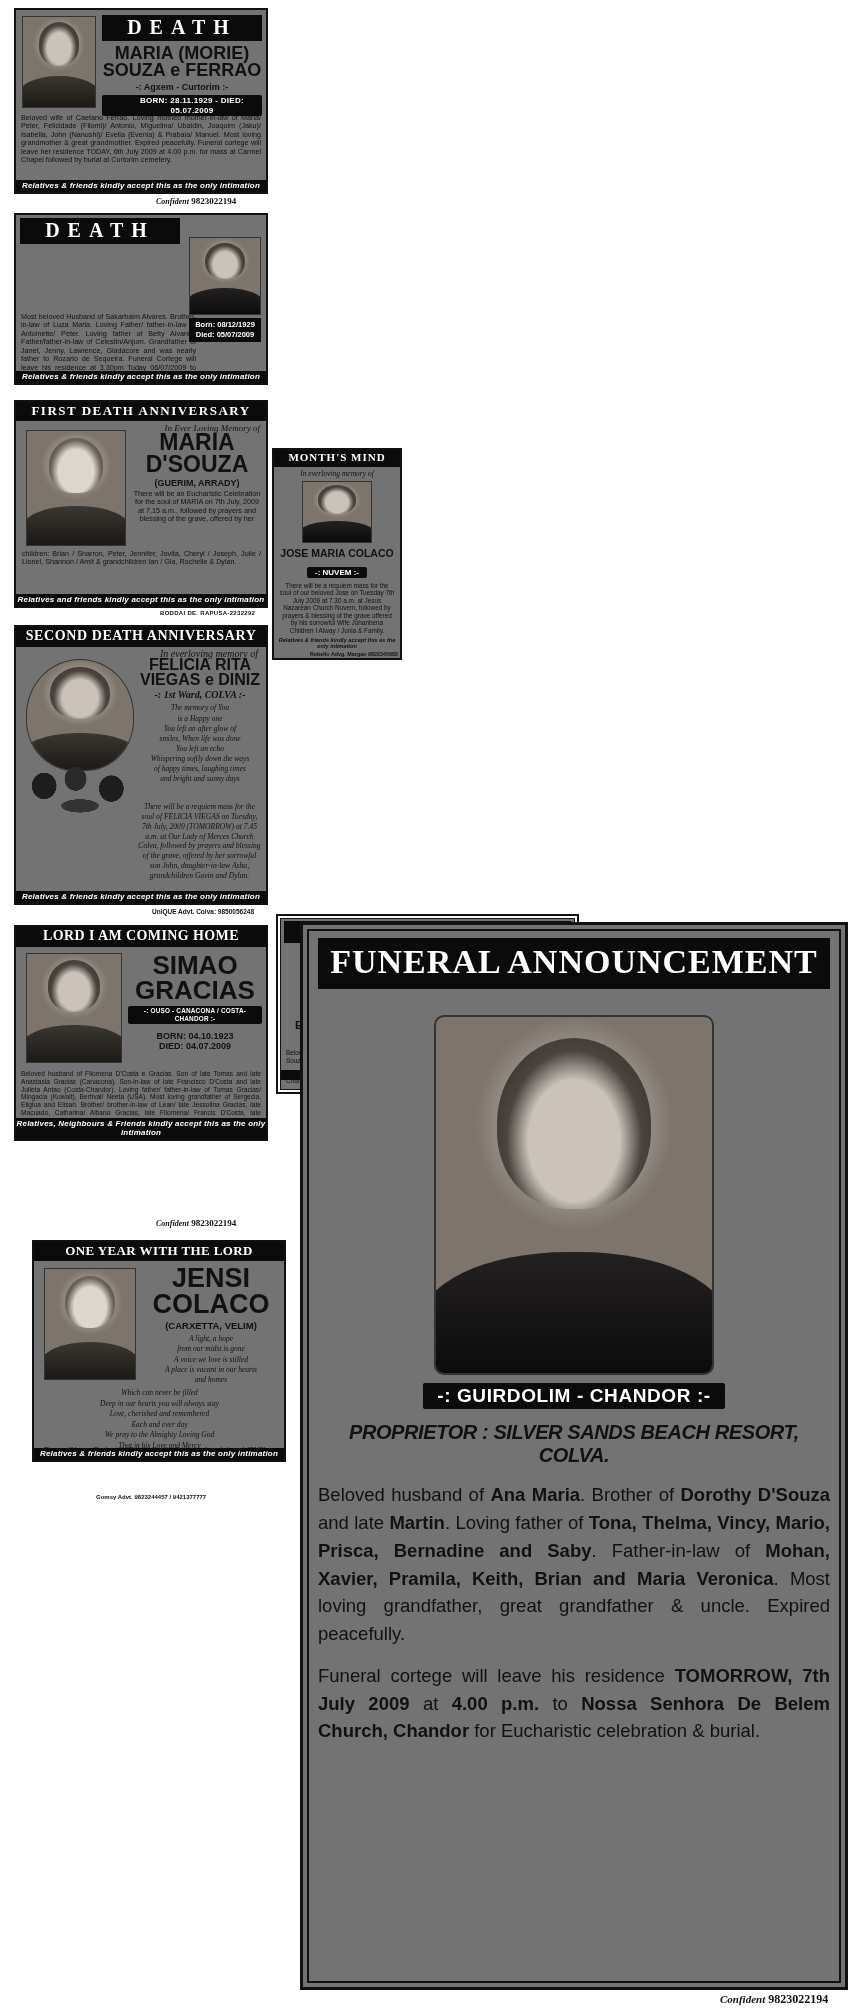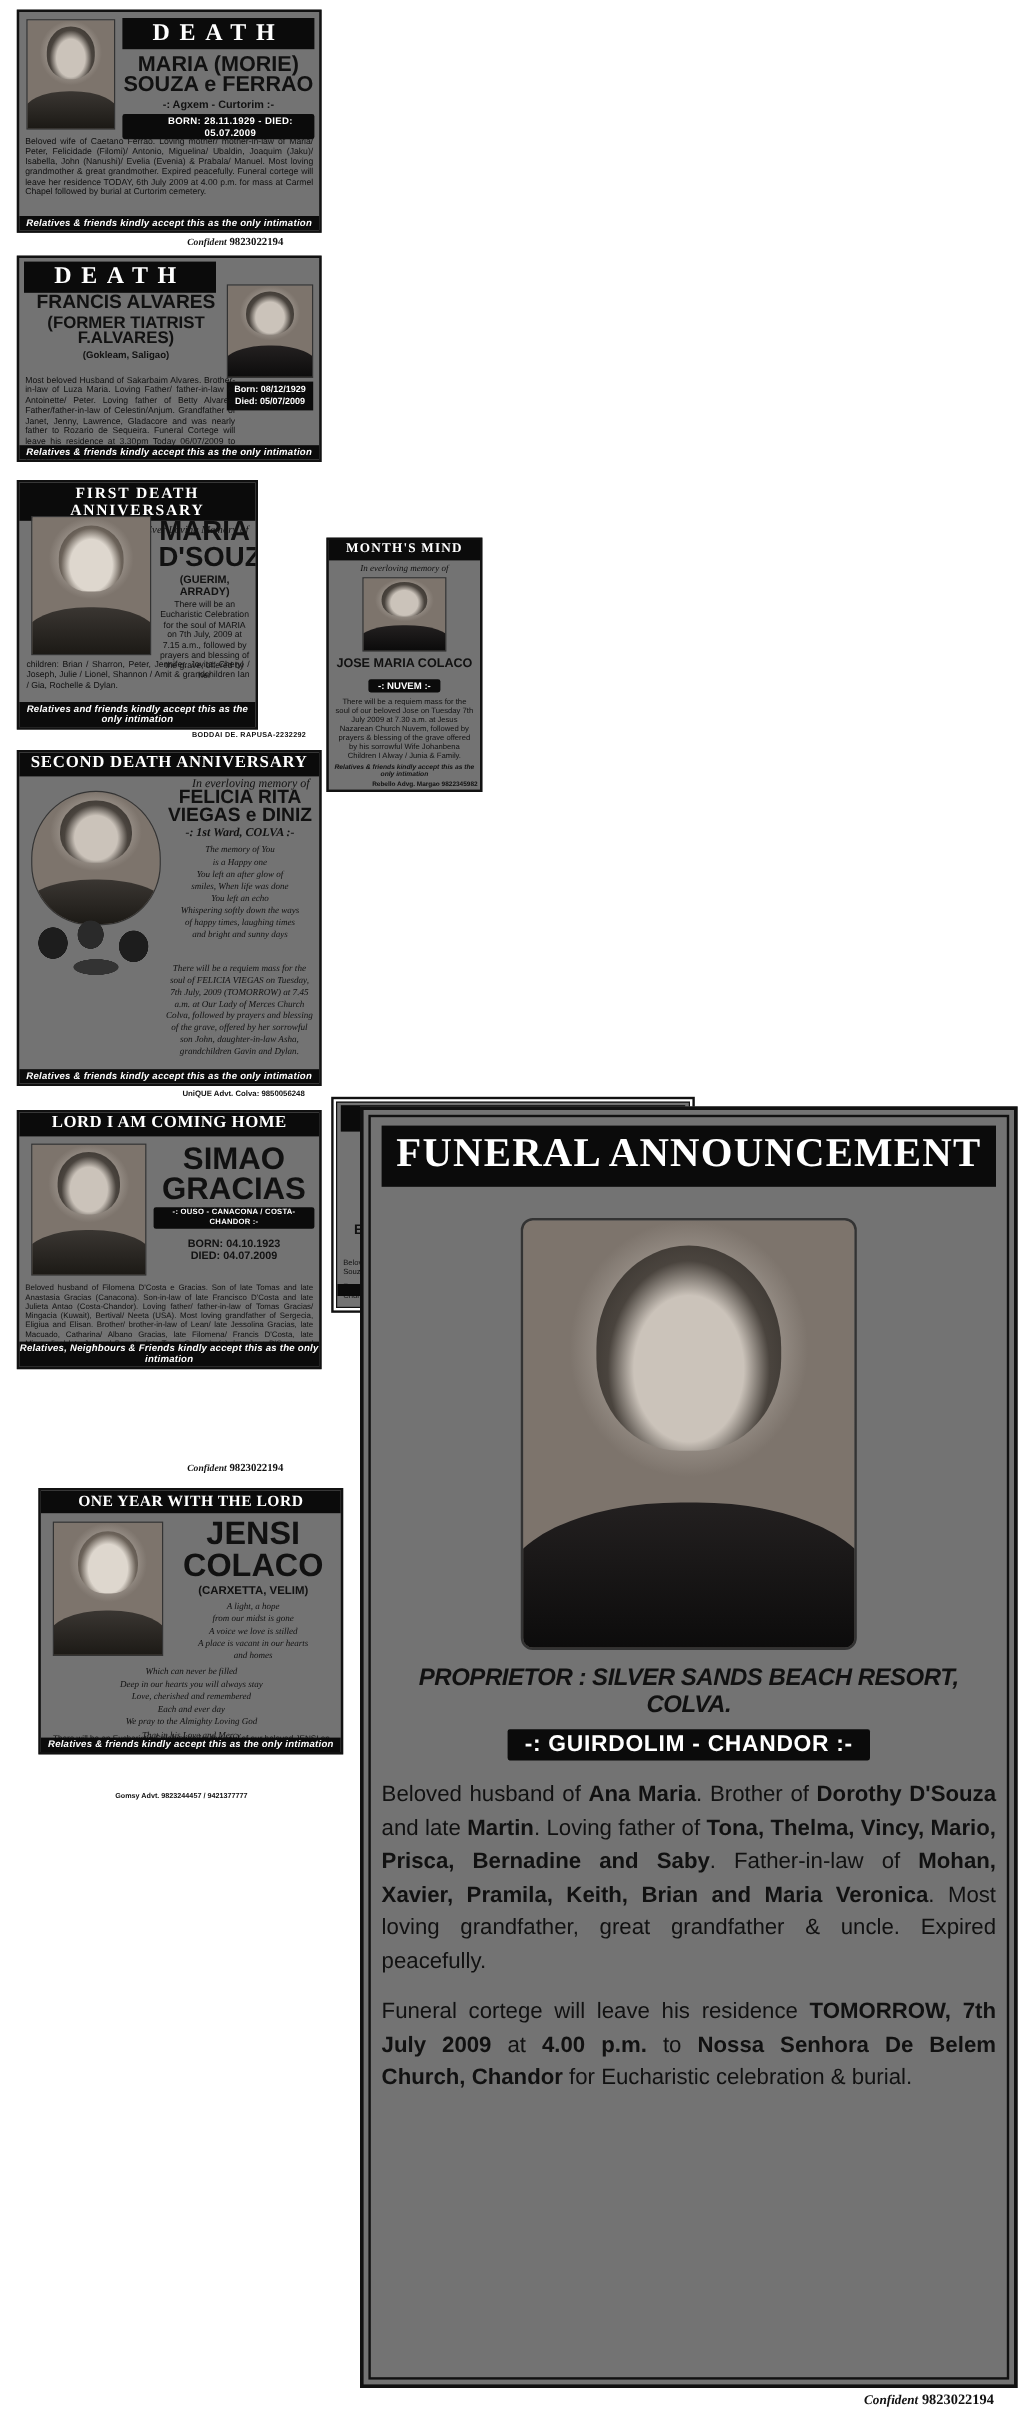--- a/index.html
+++ b/index.html
@@ -129,43 +129,37 @@
   </div>
   <div class="confident" style="left:156px; top:196px;">
     <i>Confident</i>
     <span>9823022194</span>
   </div>
 
   <div class="ad" style="left:14px; top:213px; width:254px; height:172px;">
     <div class="inner">
       <div class="banner big" style="margin:0 0 0 0; width:160px;">DEATH</div>
 
-      <div style="position:absolute;left:4px;top:30px;width:170px;">
-        <div class="name-xl" style="font-size:16px;">FRANCIS ALVARES</div>
-        <div class="name-xl" style="font-size:14px;margin-top:2px;">(FORMER TIATRIST</div>
-        <div class="name-xl" style="font-size:14px;">F.ALVARES)</div>
-        <div class="ctr" style="font-size:8px;font-weight:bold;margin-top:2px;">(Gokleam, Saligao)</div>
-      </div>
 
       <div class="photo suit" style="position:absolute;right:5px;top:22px;width:72px;height:78px;"></div>
 
       <div class="blk" style="position:absolute;right:5px;top:103px;width:72px;padding:2px 1px;text-align:center;font-size:7.5px;font-weight:bold;line-height:1.35;">
         <div><span>Born:</span>
              <span>08/12/1929</span></div>
         <div><span>Died:</span>
              <span>05/07/2009</span></div>
       </div>
 
       <div class="tiny" style="position:absolute;left:5px;top:98px;width:175px;">Most beloved Husband of Sakarbaim Alvares. Brother-in-law of Luza Maria. Loving Father/ father-in-law of Antoinette/ Peter. Loving father of Betty Alvares. Father/father-in-law of Celestin/Anjum. Grandfather of Janet, Jenny, Lawrence, Gladacore and was nearly father to Rozario de Sequeira. Funeral Cortege will leave his residence at 3.30pm Today 06/07/2009 to Mae De Deus Church Saligao for Eucharistic Celebration &amp; burial.</div>
 
       <div class="footer-bar">Relatives &amp; friends kindly accept this as the only intimation</div>
     </div>
   </div>
 
-  <div class="ad" style="left:14px; top:400px; width:201px; height:208px;">
+  <div class="ad" style="left:14px; top:400px; width:254px; height:208px;">
     <div class="inner" style="padding:0;">
       <div class="banner mid" style="font-size:13px;letter-spacing:1.5px;">FIRST DEATH ANNIVERSARY</div>
 
       <div class="serif-it" style="text-align:right;font-size:9px;margin:2px 6px 0 0;">In Ever Loving Memory of</div>
 
       <div class="photo light" style="position:absolute;left:10px;top:28px;width:100px;height:116px;"></div>
 
       <div style="position:absolute;left:116px;right:4px;top:30px;">
         <div class="name-xl" style="font-size:23px;">MARIA</div>
         <div class="name-xl" style="font-size:23px;">D'SOUZA</div>
@@ -333,25 +327,25 @@
   </div>
   <div style="position:absolute;left:96px;top:1494px;font-size:6px;font-weight:bold;">Gomsy Advt. 9823244457 / 9421377777</div>
 
   <div class="ad" style="left:300px; top:922px; width:548px; height:1068px; border:3px solid #111;">
     <div class="inner" style="padding:7px 9px; border:2px solid #111; margin:4px; width:auto; height:auto; position:absolute; inset:0;">
       <div class="banner" style="font-size:34px;letter-spacing:1px;padding:6px 0 9px;">FUNERAL ANNOUNCEMENT</div>
 
       <div class="photo suit" style="margin:26px auto 0;width:280px;height:360px;border-radius:10px;border:2px solid #333;"></div>
 
 
-      <div class="ctr" style="font-size:20px;font-weight:bold;font-style:italic;margin-top:12px;letter-spacing:-.4px;">PROPRIETOR : SILVER SANDS BEACH RESORT, COLVA.</div>
-
       <div class="ctr" style="margin-top:8px;">
         <span class="pill" style="font-size:19px;letter-spacing:.6px;padding:2px 14px;">-: GUIRDOLIM - CHANDOR :-</span>
       </div>
+
+      <div class="ctr" style="font-size:20px;font-weight:bold;font-style:italic;margin-top:12px;letter-spacing:-.4px;">PROPRIETOR : SILVER SANDS BEACH RESORT, COLVA.</div>
 
       <div id="cardozo-body" style="margin-top:14px;font-size:18.5px;line-height:1.5;text-align:justify;"><span>Beloved husband of </span><b>Ana Maria</b><span>. Brother of </span><b>Dorothy D'Souza</b><span> and late </span><b>Martin</b><span>. Loving father of </span><b>Tona, Thelma, Vincy, Mario, Prisca, Bernadine and Saby</b><span>. Father-in-law of </span><b>Mohan, Xavier, Pramila, Keith, Brian and Maria Veronica</b><span>. Most loving grandfather, great grandfather &amp; uncle. Expired peacefully.</span></div>
 
       <div id="cardozo-body2" style="margin-top:14px;font-size:18.5px;line-height:1.5;text-align:justify;"><span>Funeral cortege will leave his residence </span><b>TOMORROW, 7th July 2009</b><span> at </span><b>4.00 p.m.</b><span> to </span><b>Nossa Senhora De Belem Church, Chandor</b><span> for Eucharistic celebration &amp; burial.</span></div>
     </div>
   </div>
   <div class="confident" style="left:720px; top:1992px; font-size:12px;">
     <i style="font-size:11px;">Confident</i>
     <span>9823022194</span>
   </div>

